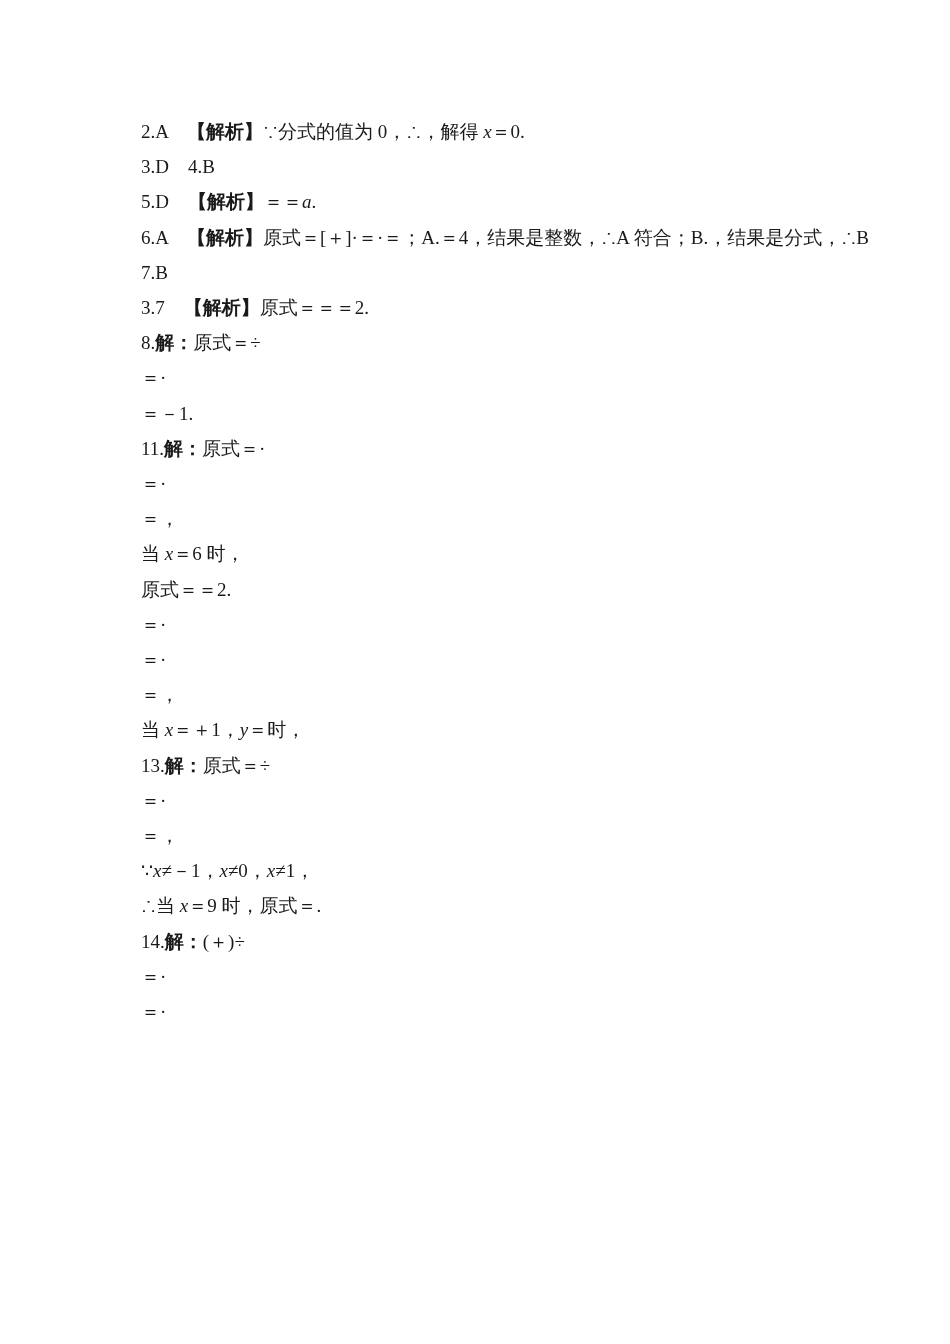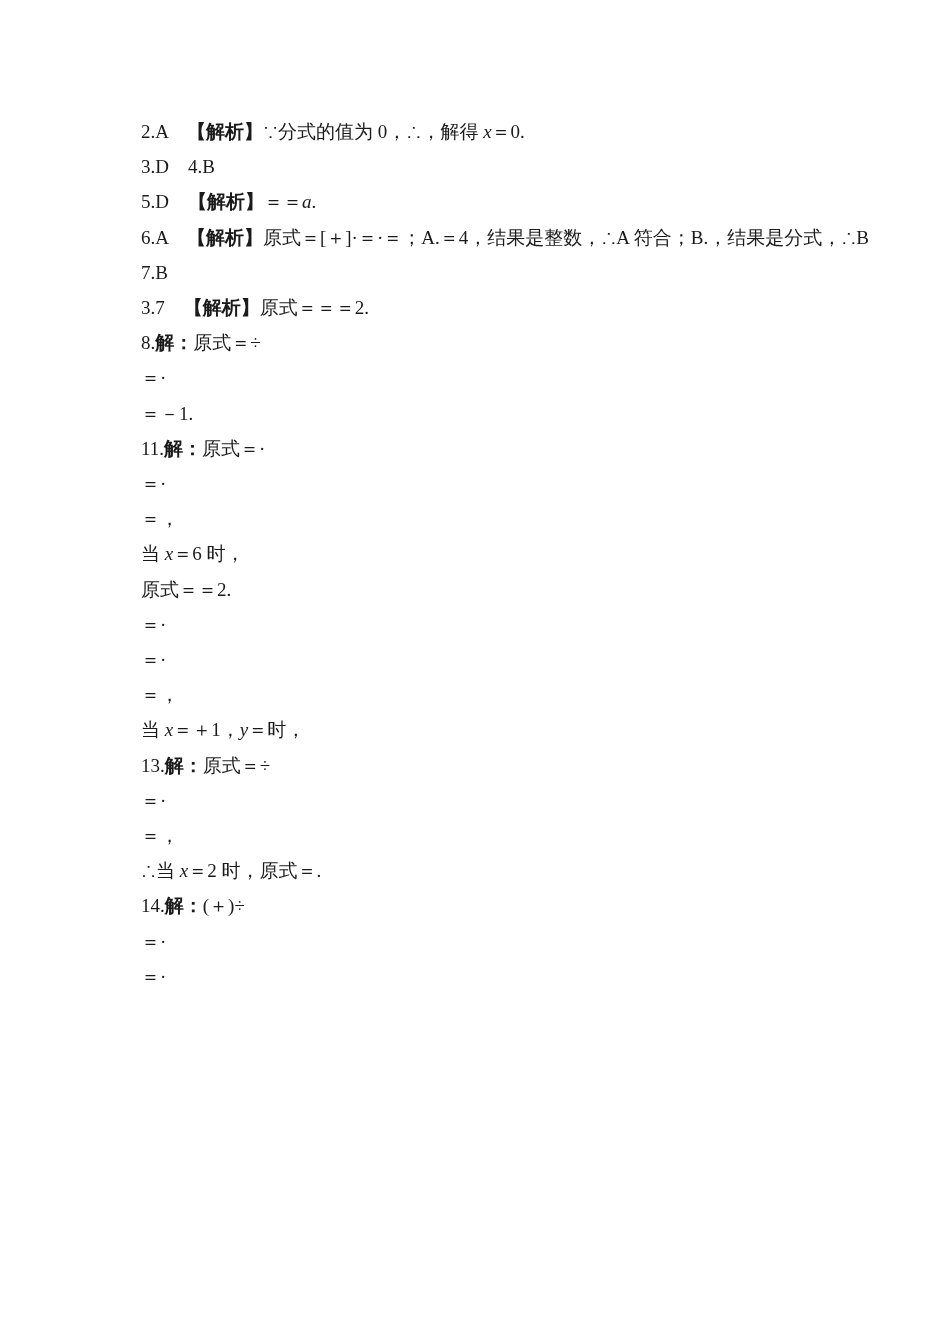--- a/index.html
+++ b/index.html
@@ -48,18 +48,19 @@
       <p class="line"><span>＝，</span></p>
       <p class="line"><span>当 </span><span class="i">x</span><span>＝6 时，</span></p>
       <p class="line"><span>原式＝＝2.</span></p>
       <p class="line"><span>＝·</span></p>
       <p class="line"><span>＝·</span></p>
       <p class="line"><span>＝，</span></p>
       <p class="line"><span>当 </span><span class="i">x</span><span>＝＋1，</span><span class="i">y</span><span>＝时，</span></p>
       <p class="line"><span>13.</span><span class="b">解：</span><span>原式＝÷</span></p>
       <p class="line"><span>＝·</span></p>
       <p class="line"><span>＝，</span></p>
-      <p class="line"><span>∴当 </span><span class="i">x</span><span>＝2 时，原式＝.</span></p>
+      <p class="line"><span>∵</span><span class="i">x</span><span>≠－1，</span><span class="i">x</span><span>≠0，</span><span class="i">x</span><span>≠1，</span></p>
+      <p class="line"><span>∴当 </span><span class="i">x</span><span>＝9 时，原式＝.</span></p>
       <p class="line"><span>14.</span><span class="b">解：</span><span>(＋)÷</span></p>
       <p class="line"><span>＝·</span></p>
       <p class="line"><span>＝·</span></p>
     </div>
 </div>
 
 </body></html>

